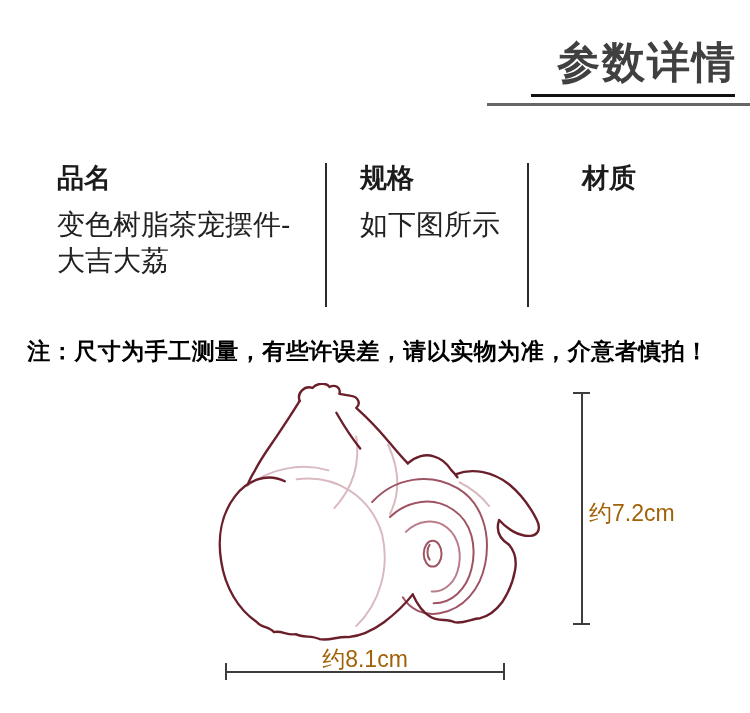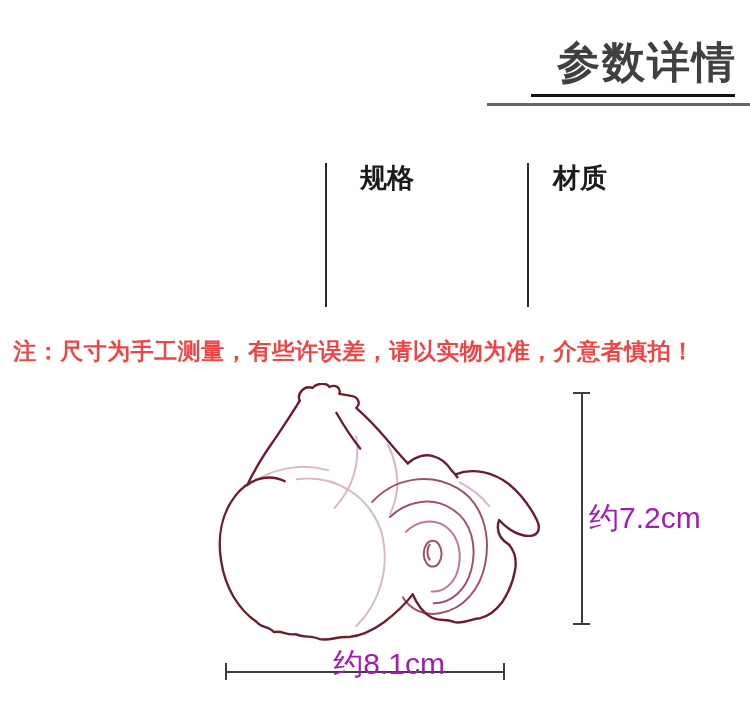--- a/index.html
+++ b/index.html
@@ -22,60 +22,65 @@
     white-space:nowrap;
   }
   .underline-1{top:94px;left:531px;width:204px;height:3px;background:#111;}
   .underline-2{top:103px;left:487px;width:263px;height:3px;background:#666;}
   
   .spec-col{top:163px;}
   .spec-col .lbl{font-size:27px;font-weight:700;color:#1b1b1b;margin:0 0 13px 0;line-height:1.15;}
   .spec-col .val{font-size:28px;font-weight:400;color:#222;line-height:1.3;}
   #col-name{left:57px;width:234px;}
   #col-spec{left:340px;width:180px;margin-left:20px;}
-  #col-material{left:553px;width:160px;}
+  #col-material{left:582px;width:160px;}
   .vdivider{top:163px;width:2px;height:144px;background:#2a2a2a;}
   #divider-1{left:325px;}
   #divider-2{left:527px;}
   
   .note{
-    top:336px;left:4px;width:700px;
+    top:336px;left:18px;width:700px;
     text-align:center;
     font-size:23px;font-weight:700;
     letter-spacing:0.5px;
-    color:#ef4444;
+    color:#000000;
     white-space:nowrap;
   }
   
   #drawing{left:210px;top:383px;width:350px;height:263px;}
   #drawing path, #drawing ellipse{fill:none;stroke-linecap:round;stroke-linejoin:round;}
   
   .dim{background:#3d3d3d;}
   #vdim-line{left:581px;top:393px;width:2px;height:232px;}
   #vdim-cap-top{left:573px;top:392px;width:17px;height:2px;}
   #vdim-cap-bottom{left:573px;top:623px;width:17px;height:2px;}
   #hdim-line{left:226px;top:671px;width:279px;height:2px;}
   #hdim-cap-left{left:225px;top:663px;width:2px;height:17px;}
   #hdim-cap-right{left:503px;top:663px;width:2px;height:17px;}
-  .dim-label{font-size:30px;color:#a21caf;font-weight:400;white-space:nowrap;}
+  .dim-label{font-size:23px;color:#a16207;font-weight:400;white-space:nowrap;}
   #height-label{left:589px;top:498px;}
-  #width-label{left:285px;top:644px;width:160px;text-align:right;}
+  #width-label{left:285px;top:644px;width:160px;text-align:center;}
 </style>
 </head>
 <body>
 
 <div id="page">
 
   <div class="abs title">参数详情</div>
   <div class="abs underline-1"></div>
   <div class="abs underline-2"></div>
 
+  <div class="abs spec-col" id="col-name">
+    <div class="lbl">品名</div>
+    <div class="val">变色树脂茶宠摆件-大吉大荔</div>
+  </div>
   <div class="abs vdivider" id="divider-1"></div>
   <div class="abs spec-col" id="col-spec">
     <div class="lbl">规格</div>
+    <div class="val">如下图所示</div>
   </div>
   <div class="abs vdivider" id="divider-2"></div>
   <div class="abs spec-col" id="col-material">
     <div class="lbl">材质</div>
   </div>
 
   <div class="abs note">注：尺寸为手工测量，有些许误差，请以实物为准，介意者慎拍！</div>
 
   <svg id="drawing" class="abs" viewBox="0 0 350 265" xmlns="http://www.w3.org/2000/svg">
 

